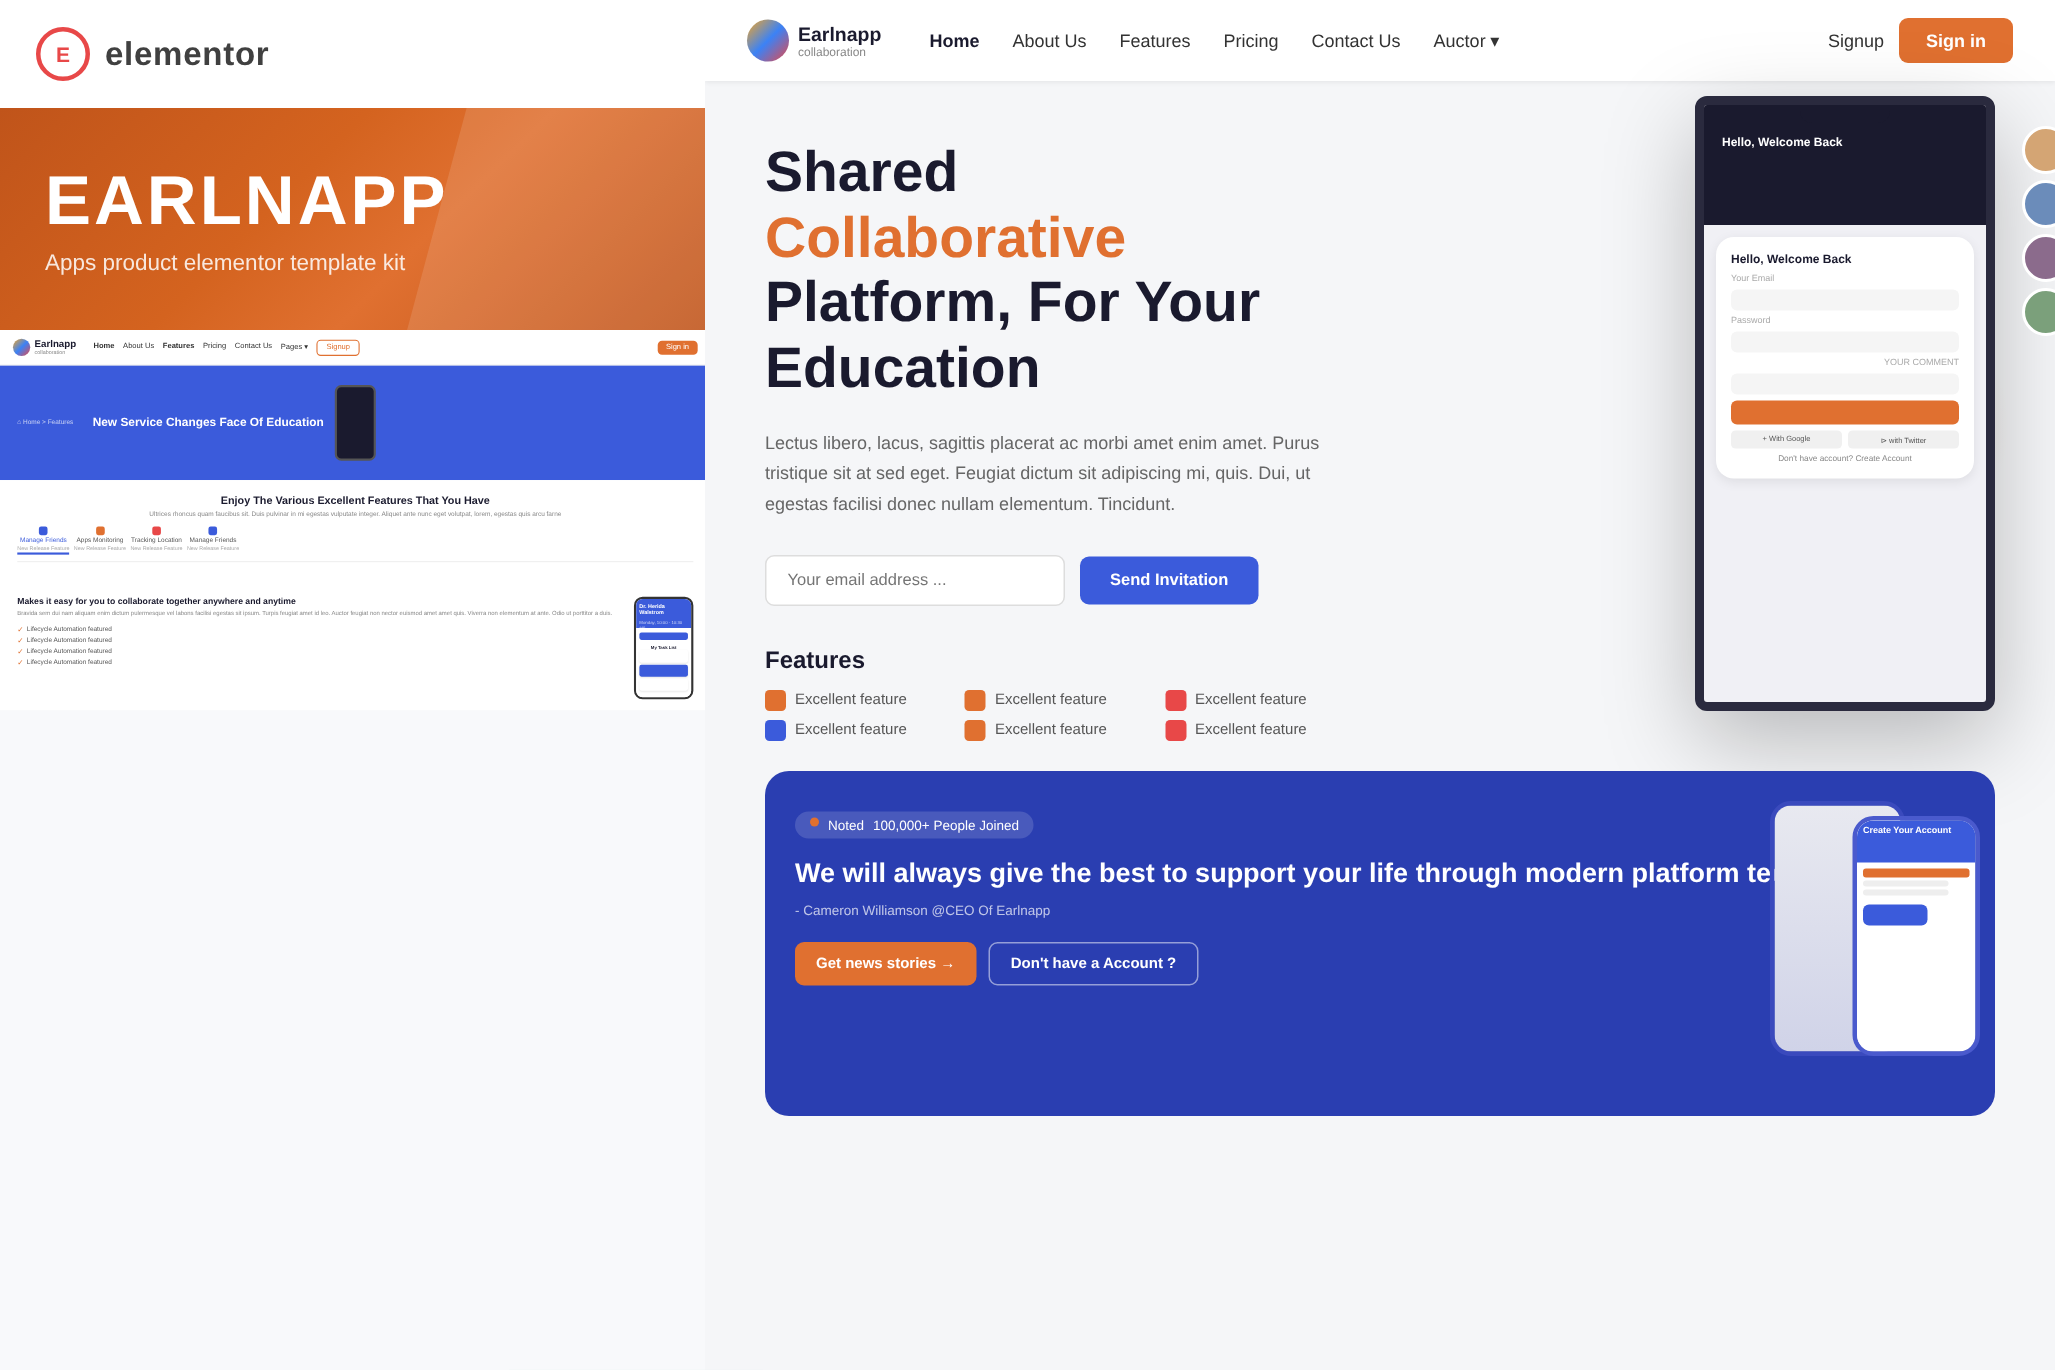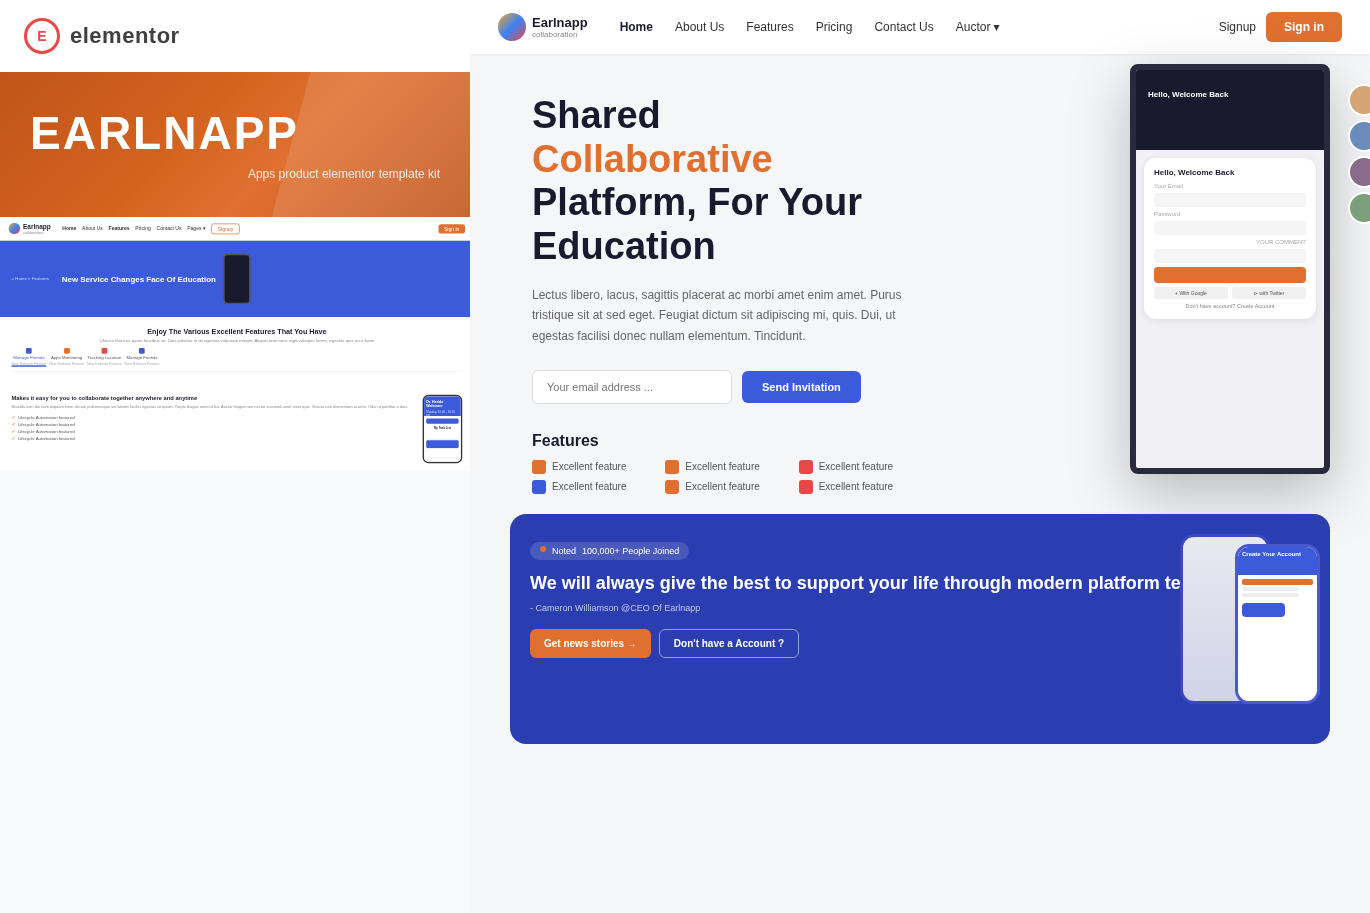--- a/index.html
+++ b/index.html
@@ -48,22 +48,22 @@
       width: 200px; height: 120%;
       background: rgba(255,255,255,0.12);
       transform: skewX(-15deg);
     }
     .banner-title {
       font-size: 46px; font-weight: 900; color: #fff;
       text-transform: uppercase; letter-spacing: 2px; line-height: 1.1;
       position: relative; z-index: 1;
     }
     .banner-subtitle {
-      font-size: 12px; color: rgba(255,255,255,0.85); margin-top: 8px;
-      position: relative; z-index: 1; text-align: right;
+      font-size: 15px; color: rgba(255,255,255,0.85); margin-top: 8px;
+      position: relative; z-index: 1;
     }
 
     .preview-area {
       width: 100%;
       flex: 1;
       background: #f8f9fb;
       overflow: hidden;
       position: relative;
     }
     .preview-inner {
@@ -186,21 +186,21 @@
     .app-signup { font-size: 12px; color: #333; cursor: pointer; }
     .app-signin { background: #e07030; color: #fff; border: none; border-radius: 6px; padding: 8px 18px; font-size: 12px; font-weight: 600; cursor: pointer; }
 
     
     .app-hero {
       display: flex;
       padding: 40px 40px 20px 40px;
       gap: 20px;
       position: relative;
     }
-    .hero-content { flex: 1; max-width: 400px; margin-left: 22px; }
+    .hero-content { flex: 1; max-width: 400px; }
     .hero-title { font-size: 38px; font-weight: 900; color: #1a1a2e; line-height: 1.15; margin-bottom: 16px; }
     .hero-title .highlight { color: #e07030; }
     .hero-desc { font-size: 12px; color: #666; line-height: 1.7; margin-bottom: 24px; }
     .hero-email-row { display: flex; gap: 10px; align-items: center; margin-bottom: 28px; }
     .hero-email-input {
       border: 1.5px solid #ddd;
       border-radius: 6px;
       padding: 10px 14px;
       font-size: 11px;
       color: #aaa;

